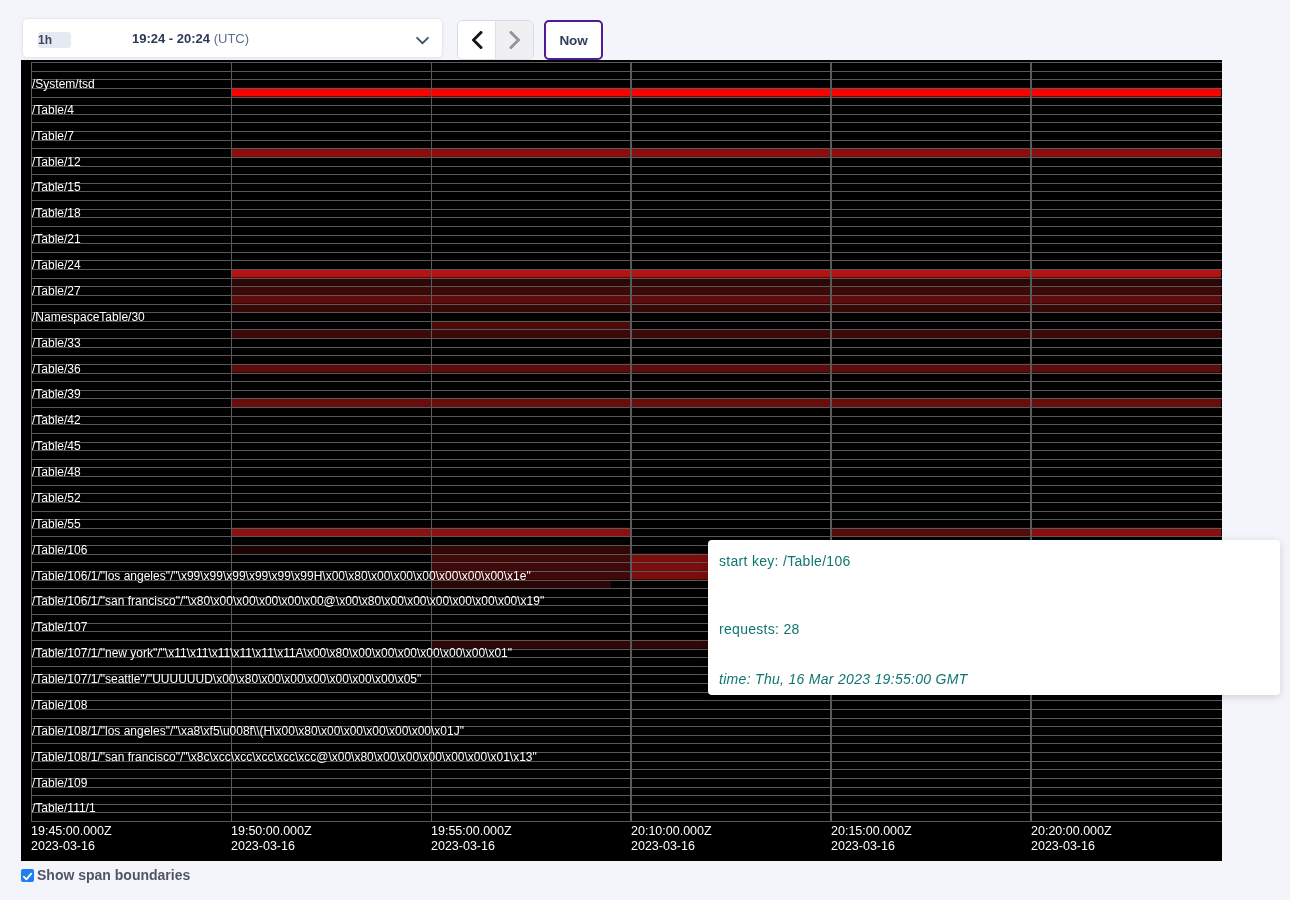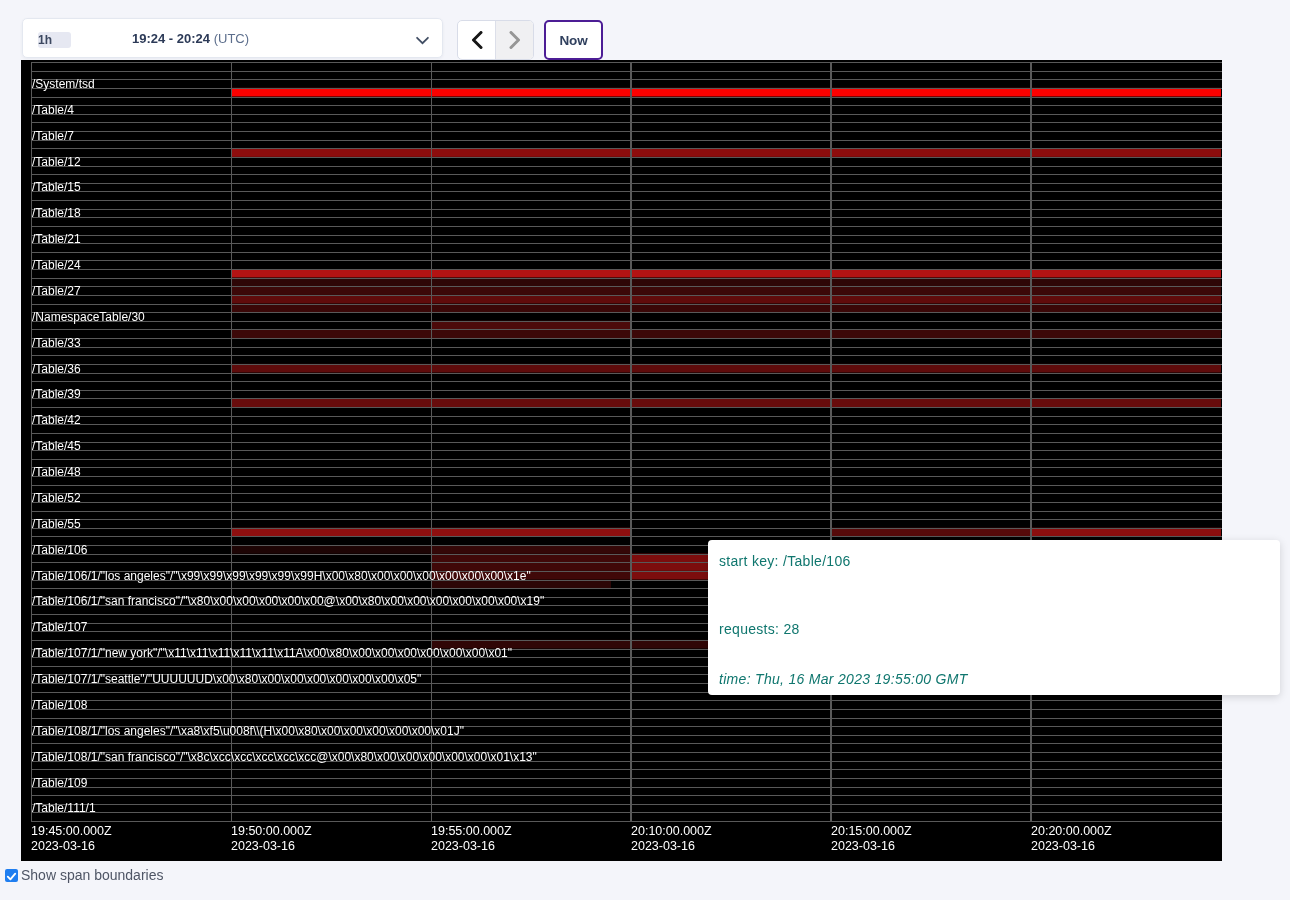--- a/index.html
+++ b/index.html
@@ -9,21 +9,21 @@
 .trange{position:absolute;left:61px;top:11px;font-size:13px;color:#2c3a57;font-weight:bold;line-height:18px;margin-left:48px;}
 .trange span{color:#5c6e8c;font-weight:normal;}
 .chev{position:absolute;right:13px;top:17px;width:13px;height:9px;}
 .arrows{position:absolute;left:457px;top:20px;transform:translateZ(0);width:77px;height:39.5px;border:1px solid #d8dce8;border-radius:5px;box-sizing:border-box;background:#fff;display:flex;}
 .arrows .a1{width:38px;height:100%;display:flex;align-items:center;justify-content:center;border-right:1px solid #dcdfe9;}
 .arrows .a2{width:38px;height:100%;display:flex;align-items:center;justify-content:center;background:#f0f0f2;border-radius:0 4px 4px 0;}
 .nowbtn{position:absolute;left:544px;top:20px;transform:translateZ(0);width:59px;height:39.5px;background:#fff;border:2px solid #4c1d95;border-radius:5px;box-sizing:border-box;color:#30405e;font-weight:bold;font-size:13.5px;letter-spacing:-0.2px;text-align:center;line-height:37px;}
 #chart{position:absolute;left:21px;top:60px;transform:translateZ(0);will-change:transform;}
 .tooltip{position:absolute;left:708px;top:540px;transform:translateZ(0);width:572px;height:155px;background:#fff;border-radius:4px;box-shadow:0 2px 8px rgba(0,0,0,0.15);}
 .tooltip div{position:absolute;left:11px;color:#0f766e;font-size:14px;letter-spacing:0.3px;white-space:nowrap;}
-.cbrow{position:absolute;left:5px;top:867px;height:16px;transform:translateZ(0);width:200px;}
+.cbrow{position:absolute;left:21px;top:867px;height:16px;transform:translateZ(0);width:200px;font-weight:bold;}
 .cb{position:absolute;left:0;top:1.5px;width:13px;height:13px;background:#1f7ef0;border-radius:2px;}
 .cbl{position:absolute;left:16px;top:0;font-size:14px;color:#4e5565;white-space:nowrap;}
 </style>
 </head>
 <body>
 <div class="card">
   <div class="badge">1h</div>
   <div class="trange">19:24 - 20:24 <span>(UTC)</span></div>
   <svg class="chev" viewBox="0 0 12 8">
       <path d="M1 1.5 L6 6.5 L11 1.5" fill="none" stroke="#404d63" stroke-width="1.6" stroke-linecap="round"></path>

